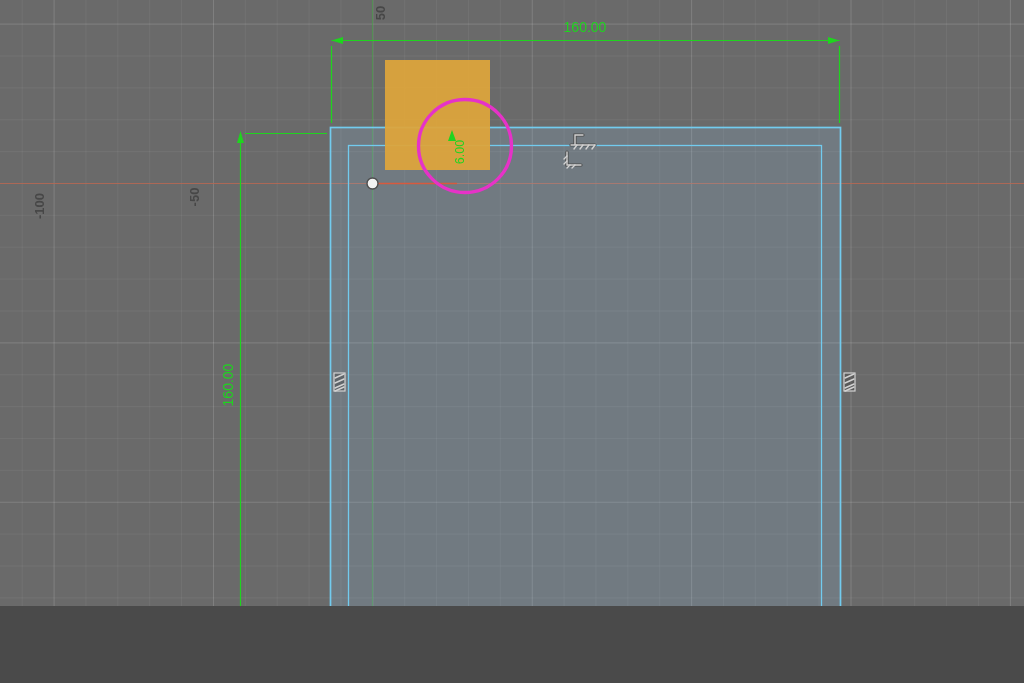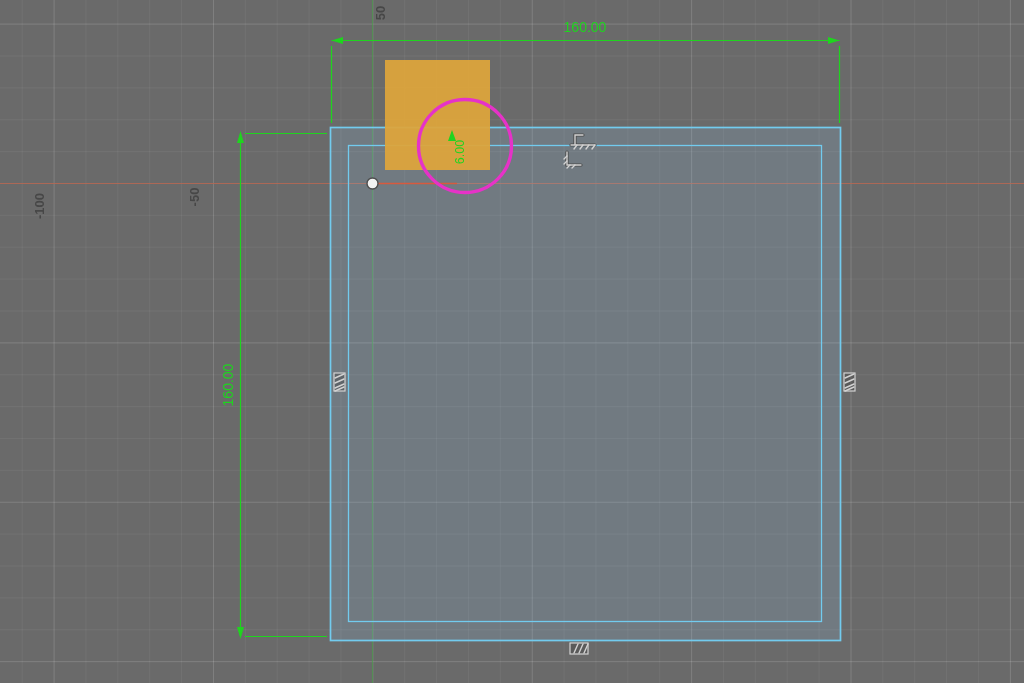--- a/index.html
+++ b/index.html
@@ -1,17 +1,17 @@
 <!DOCTYPE html>
 <html style="--background: #6a6a6a; --grid-line-minor: rgba(255,255,255,0.05); --grid-line-major: rgba(255,255,255,0.10); --dimension-green: #1fd41f; --sketch-blue: #72cbee; --profile-fill: rgba(145,190,225,0.20); --highlight-orange: #dca43c; --selection-magenta: #e632c8; --axis-x-red: #b5654f; --axis-x-red-bright: #d85a3e; --axis-y-green: #3f9b3f; --grid-label-gray: #474747; --constraint-icon-light: #d2d2d2; --constraint-icon-dark: #4a4a4a; --origin-point-fill: #f2f2f2; --origin-point-stroke: #4d4d4d;"><head>
 <meta charset="utf-8">
 <style>
   html,body{margin:0;padding:0;background:#4a4a4a;}
   .canvas{
-    position:relative;width:1024px;height:683px;overflow:hidden;
+    position:relative;width:1024px;height:606px;overflow:hidden;
     background-color:var(--background,#6a6a6a);
     background-image:
       linear-gradient(to right, var(--grid-line-major,rgba(255,255,255,0.10)) 1px, transparent 1px),
       linear-gradient(to bottom, var(--grid-line-major,rgba(255,255,255,0.10)) 1px, transparent 1px),
       linear-gradient(to right, var(--grid-line-minor,rgba(255,255,255,0.05)) 1px, transparent 1px),
       linear-gradient(to bottom, var(--grid-line-minor,rgba(255,255,255,0.05)) 1px, transparent 1px);
     background-size:159.4px 159.4px,159.4px 159.4px,31.88px 31.88px,31.88px 31.88px;
     background-position:53.6px 23.6px,53.6px 23.6px,21.7px 23.6px,21.7px 23.6px;
     font-family:"Liberation Sans",sans-serif;
   }

